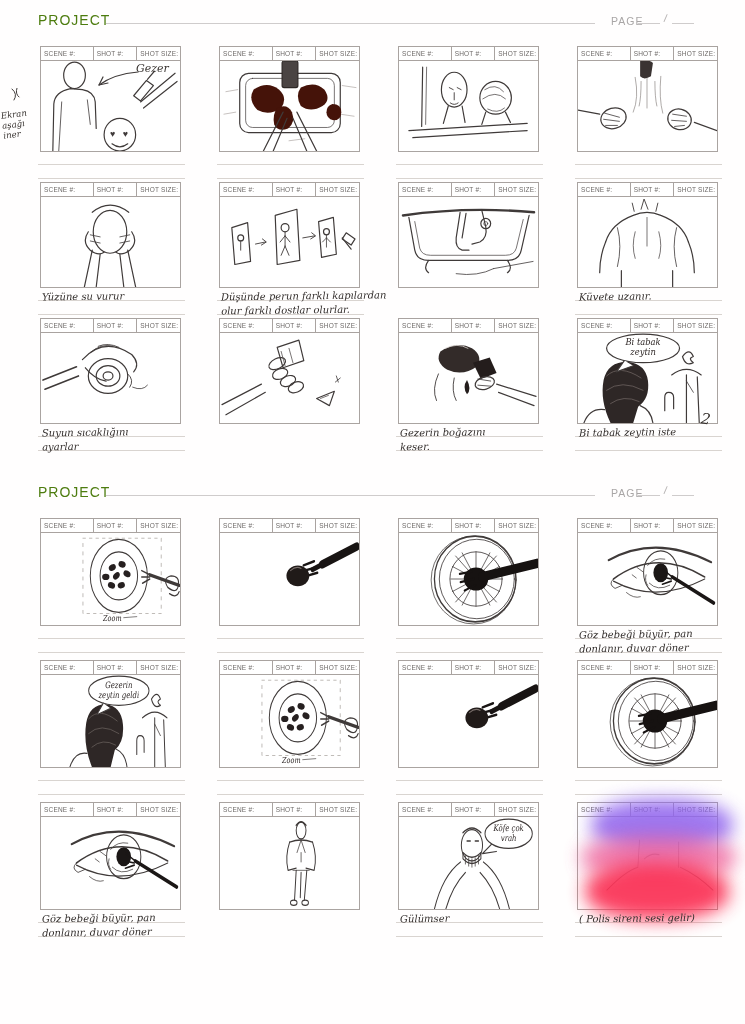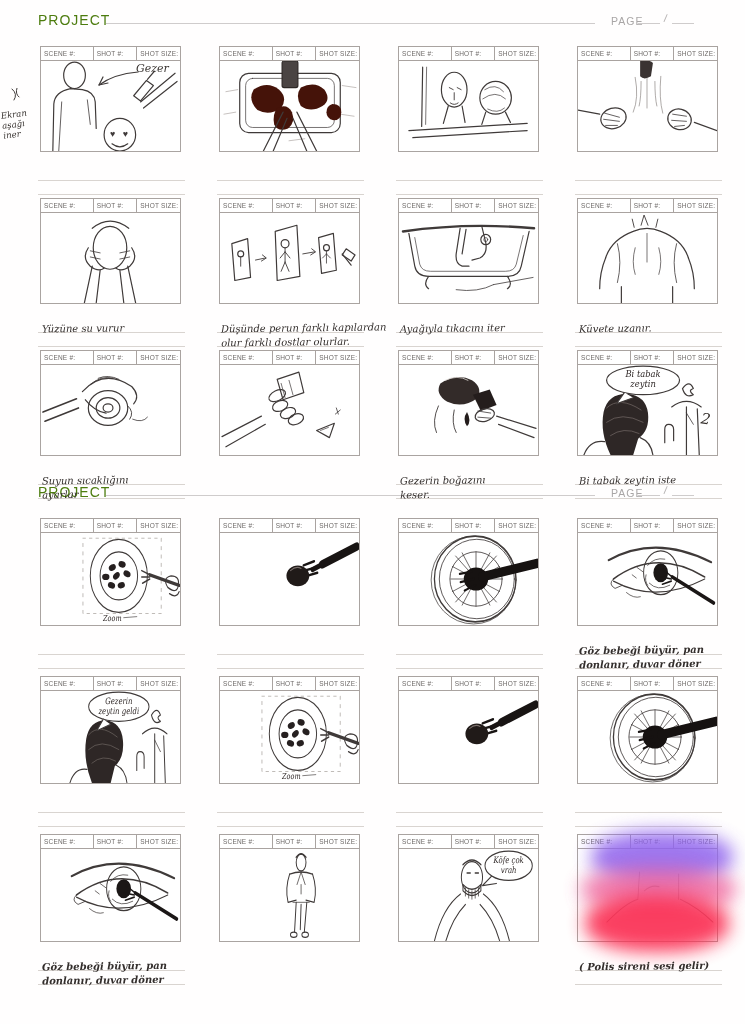--- a/index.html
+++ b/index.html
@@ -18,22 +18,22 @@
   .row{display:flex;gap:38px;}
   .panel{position:relative;width:141px;}
   .panel-head{display:flex;height:13px;border:1px solid #a9a3a0;border-bottom:1px solid #a9a3a0;background:#fff;}
   .ph-cell{font-size:6.5px;color:#6e6a68;letter-spacing:.2px;padding:3px 0 0 3px;overflow:hidden;white-space:nowrap;}
   .c1{width:38%;border-right:1px solid #a9a3a0;}
   .c2{width:31%;border-right:1px solid #a9a3a0;}
   .c3{width:31%;}
   .sketch{position:relative;height:90px;border:1px solid #aaa4a1;border-top:none;background:#fff;}
   .page2 .sketch{height:92px;padding-left:24px;}
   .sketch svg{display:block;width:100%;height:100%;}
-  .caps{position:relative;height:30px;margin-top:16px;}
-  .page2 .caps{height:34px;font-weight:bold;}
+  .caps{position:relative;height:30px;}
+  .page2 .caps{height:34px;}
   .cline{position:absolute;left:-2px;right:-4px;border-top:1px solid #d9d4d0;height:0;}
   .l1{top:12px;} .l2{top:26px;}
   .hw{font-family:"DejaVu Serif",serif;font-style:italic;color:#37322f;}
   .cap{position:absolute;left:2px;top:1px;width:160%;font-size:10px;line-height:13.5px;
        font-family:"DejaVu Serif",serif;font-style:italic;color:#332e2c;transform:rotate(-.7deg);
        white-space:pre-line;z-index:4;}
   .gezer-note{position:absolute;top:26px;left:92px;z-index:5;margin-top:32px;}
   .gezer-note .hw{position:absolute;left:44px;top:-4px;font-size:11px;white-space:nowrap;}
   .margin-note{position:absolute;left:2px;top:80px;width:46px;z-index:5;}
   .margin-note .hw{display:block;font-size:8.5px;line-height:10px;white-space:pre-line;transform:rotate(-7deg);}
@@ -241,25 +241,20 @@
                     <path d="M16,24 L21,50 Q23,57 32,57 L108,57 Q117,57 119,50 L126,22" stroke-width=".7"></path>
                     <path d="M30,62 q-6,8 0,12 M110,62 q6,8 0,12"></path>
                     <path d="M62,15 L58,40 Q57,50 64,52 L71,52 M68,16 L64,40"></path>
                     <path d="M84,13 L88,29 Q90,40 82,44 L74,46"></path>
                     <circle cx="88" cy="26" r="5"></circle>
                     <circle cx="88" cy="26" r="2" stroke-width=".7"></circle>
                     <path d="M96,70 L136,63 M58,75 q22,3 38,-5" stroke-width=".8"></path>
                   </g>
                 </svg>
               </div>
-    <div class="caps">
-      <div class="cline l1"></div>
-      <div class="cline l2"></div>
-      <div class="cap hw">Ayağıyla tıkacını iter</div>
-    </div>
   </div>
             <div class="panel">
     <div class="panel-head">
       <div class="ph-cell c1">SCENE #:</div>
       <div class="ph-cell c2">SHOT #:</div>
       <div class="ph-cell c3">SHOT SIZE:</div>
     </div>
     <div class="sketch">
                 <svg viewBox="0 0 141 88" preserveAspectRatio="none">
                   <g stroke="#3f3a39" stroke-width="1.2" fill="none" stroke-linecap="round" stroke-linejoin="round">
@@ -703,20 +698,25 @@
                     <path d="M54,23 l4,0 M64,23 l4,0" stroke-width="1.5"></path>
                     <path d="M49,34 q11,9 22,0 l0,6 q-11,9 -22,0 z"></path>
                     <path d="M52,37 l0,8 M56,39 l0,8 M60,40 l0,8 M64,39 l0,8 M68,37 l0,8" stroke-width=".8"></path>
                     <path d="M14,88 Q24,56 46,43 M106,88 Q96,56 74,43 M28,88 Q36,66 52,53 M94,88 Q86,66 70,53"></path>
                     <ellipse cx="105" cy="16" rx="29" ry="14" fill="#ffffff"></ellipse>
                     <path d="M84,26 l-11,9 l17,-2" fill="#ffffff"></path>
                     <text x="105" y="13" text-anchor="middle" font-size="8.5" font-style="italic" font-family="DejaVu Serif, serif" fill="#2e2726" stroke="none"><tspan x="105" dy="0">Köfe çok</tspan><tspan x="105" dy="10">vrah</tspan></text>
                   </g>
                 </svg>
               </div>
+    <div class="caps">
+      <div class="cline l1"></div>
+      <div class="cline l2"></div>
+      <div class="cap hw">Gülümser</div>
+    </div>
   </div>
             <div class="panel">
     <div class="panel-head">
       <div class="ph-cell c1">SCENE #:</div>
       <div class="ph-cell c2">SHOT #:</div>
       <div class="ph-cell c3">SHOT SIZE:</div>
     </div>
     <div class="sketch">
                 <svg viewBox="0 0 141 88" preserveAspectRatio="none">
                   <g stroke="#3f3a39" stroke-width="1.2" fill="none" stroke-linecap="round" stroke-linejoin="round">

